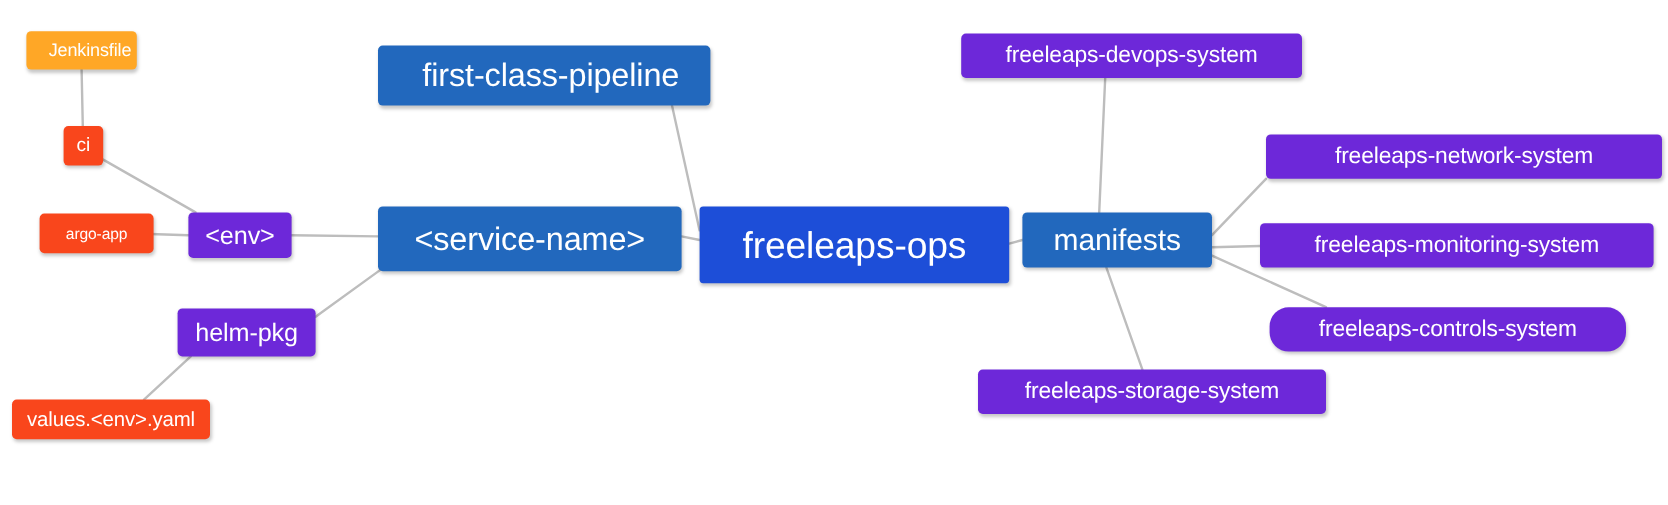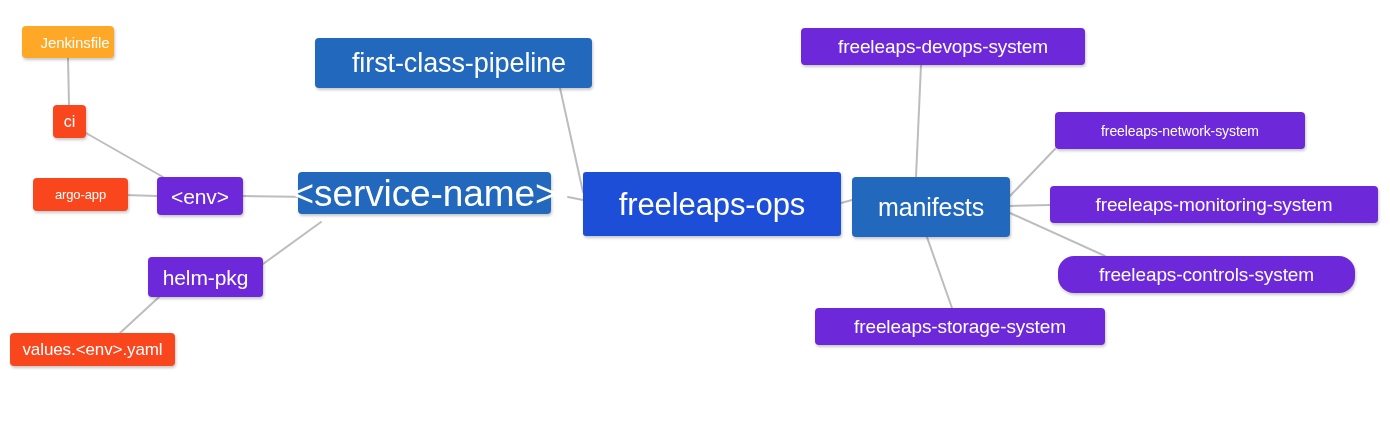--- a/index.html
+++ b/index.html
@@ -74,26 +74,26 @@
       <path class="edge-line" d="M 916 177 L 921 65" stroke="#bdbdbd"></path>
       <path class="edge-line" d="M 1010 196 L 1055 149" stroke="#bdbdbd"></path>
       <path class="edge-line" d="M 1010 206 L 1050 205" stroke="#bdbdbd"></path>
       <path class="edge-line" d="M 1010 213 L 1105 256" stroke="#bdbdbd"></path>
       <path class="edge-line" d="M 922 223 L 952 308" stroke="#bdbdbd"></path>
     </svg>
 
   <div id="node-layer">
       <div class="node node-root" style="left: 583px; top: 172px; width: 258px; height: 64px; font-size: 31px;">freeleaps-ops</div>
       <div class="node node-blue" style="left: 315px; top: 38px; width: 277px; height: 50px; font-size: 27px; padding-left: 11px;">first-class-pipeline</div>
-      <div class="node node-blue" style="left: 298px; top: 172px; width: 253px; height: 42px; font-size: 37px;">&lt;service-name&gt;</div>
-      <div class="node node-blue" style="left: 852px; top: 177px; width: 158px; height: 60px; font-size: 25px;">manifests</div>
+      <div class="node node-blue" style="left: 315px; top: 172px; width: 253px; height: 54px; font-size: 27px;">&lt;service-name&gt;</div>
+      <div class="node node-blue" style="left: 852px; top: 177px; width: 158px; height: 46px; font-size: 25px;">manifests</div>
       <div class="node node-green" style="left: 157px; top: 177px; width: 86px; height: 38px; font-size: 21px;">&lt;env&gt;</div>
       <div class="node node-green" style="left: 148px; top: 257px; width: 115px; height: 40px; font-size: 21px;">helm-pkg</div>
       <div class="node node-green" style="left: 801px; top: 28px; width: 284px; height: 37px; font-size: 19px;">freeleaps-devops-system</div>
-      <div class="node node-green" style="left: 1055px; top: 112px; width: 250px; height: 37px; font-size: 14px;">freeleaps-network-system</div>
+      <div class="node node-green" style="left: 1055px; top: 112px; width: 330px; height: 37px; font-size: 19px;">freeleaps-network-system</div>
       <div class="node node-green" style="left: 1050px; top: 186px; width: 328px; height: 37px; font-size: 19px;">freeleaps-monitoring-system</div>
       <div class="node node-green" style="left: 1058px; top: 256px; width: 297px; height: 37px; font-size: 19px; border-radius: 16px;">freeleaps-controls-system</div>
       <div class="node node-green" style="left: 815px; top: 308px; width: 290px; height: 37px; font-size: 19px;">freeleaps-storage-system</div>
       <div class="node node-red" style="left: 53px; top: 105px; width: 33px; height: 33px; font-size: 16px;">ci</div>
       <div class="node node-red" style="left: 33px; top: 178px; width: 95px; height: 33px; font-size: 13px;">argo-app</div>
       <div class="node node-red" style="left: 10px; top: 333px; width: 165px; height: 33px; font-size: 17px;">values.&lt;env&gt;.yaml</div>
       <div class="node node-orange" style="left: 22px; top: 26px; width: 92px; height: 32px; font-size: 15px; padding-left: 14px;">Jenkinsfile</div>
     </div>
 
 </div>

